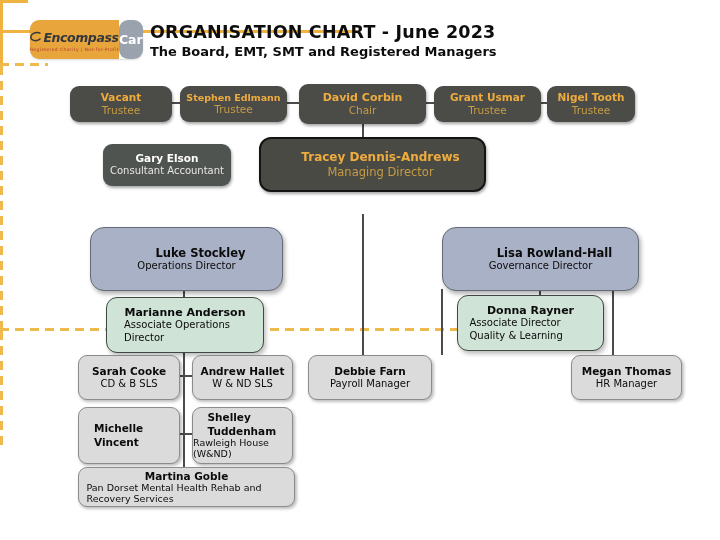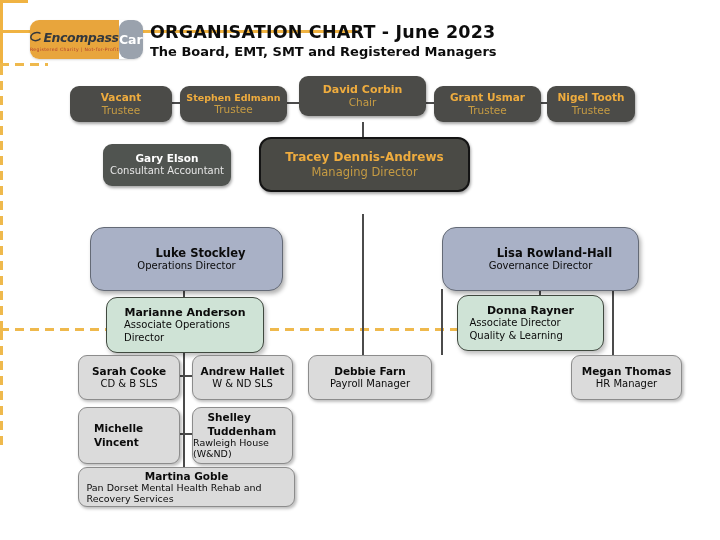--- a/index.html
+++ b/index.html
@@ -103,38 +103,38 @@
   <div class="dv" style="left:496px;top:399px;height:119px;"></div>
 
   <div class="node dark" style="left:70px;top:86px;width:102px;height:36px;">
     <div class="nm">Vacant</div>
     <div class="rl">Trustee</div>
   </div>
   <div class="node dark" style="left:180px;top:86px;width:107px;height:36px;">
     <div class="nm" style="font-size:9.5px;">Stephen Edlmann</div>
     <div class="rl">Trustee</div>
   </div>
-  <div class="node dark" style="left:299px;top:76px;width:127px;height:40px;">
+  <div class="node dark" style="left:299px;top:84px;width:127px;height:40px;">
     <div class="nm" style="font-size:11px;">David Corbin</div>
     <div class="rl">Chair</div>
   </div>
   <div class="node dark" style="left:434px;top:86px;width:107px;height:36px;">
     <div class="nm">Grant Usmar</div>
     <div class="rl">Trustee</div>
   </div>
   <div class="node dark" style="left:547px;top:86px;width:88px;height:36px;">
     <div class="nm">Nigel Tooth</div>
     <div class="rl">Trustee</div>
   </div>
 
   <div class="node darkw" style="left:103px;top:144px;width:128px;height:42px;">
     <div class="nm">Gary Elson</div>
     <div class="rl">Consultant Accountant</div>
   </div>
-  <div class="node md" style="left:259px;top:137px;width:207px;height:51px;">
+  <div class="node md" style="left:259px;top:137px;width:207px;height:51px;padding-left:16px;">
     <div class="nm">Tracey Dennis-Andrews</div>
     <div class="rl">Managing Director</div>
   </div>
 
   <div class="node slate" style="left:90px;top:227px;width:191px;height:62px;">
     <div class="nm">Luke Stockley</div>
     <div class="rl">Operations Director</div>
   </div>
   <div class="node slate" style="left:442px;top:227px;width:195px;height:62px;">
     <div class="nm">Lisa Rowland-Hall</div>

